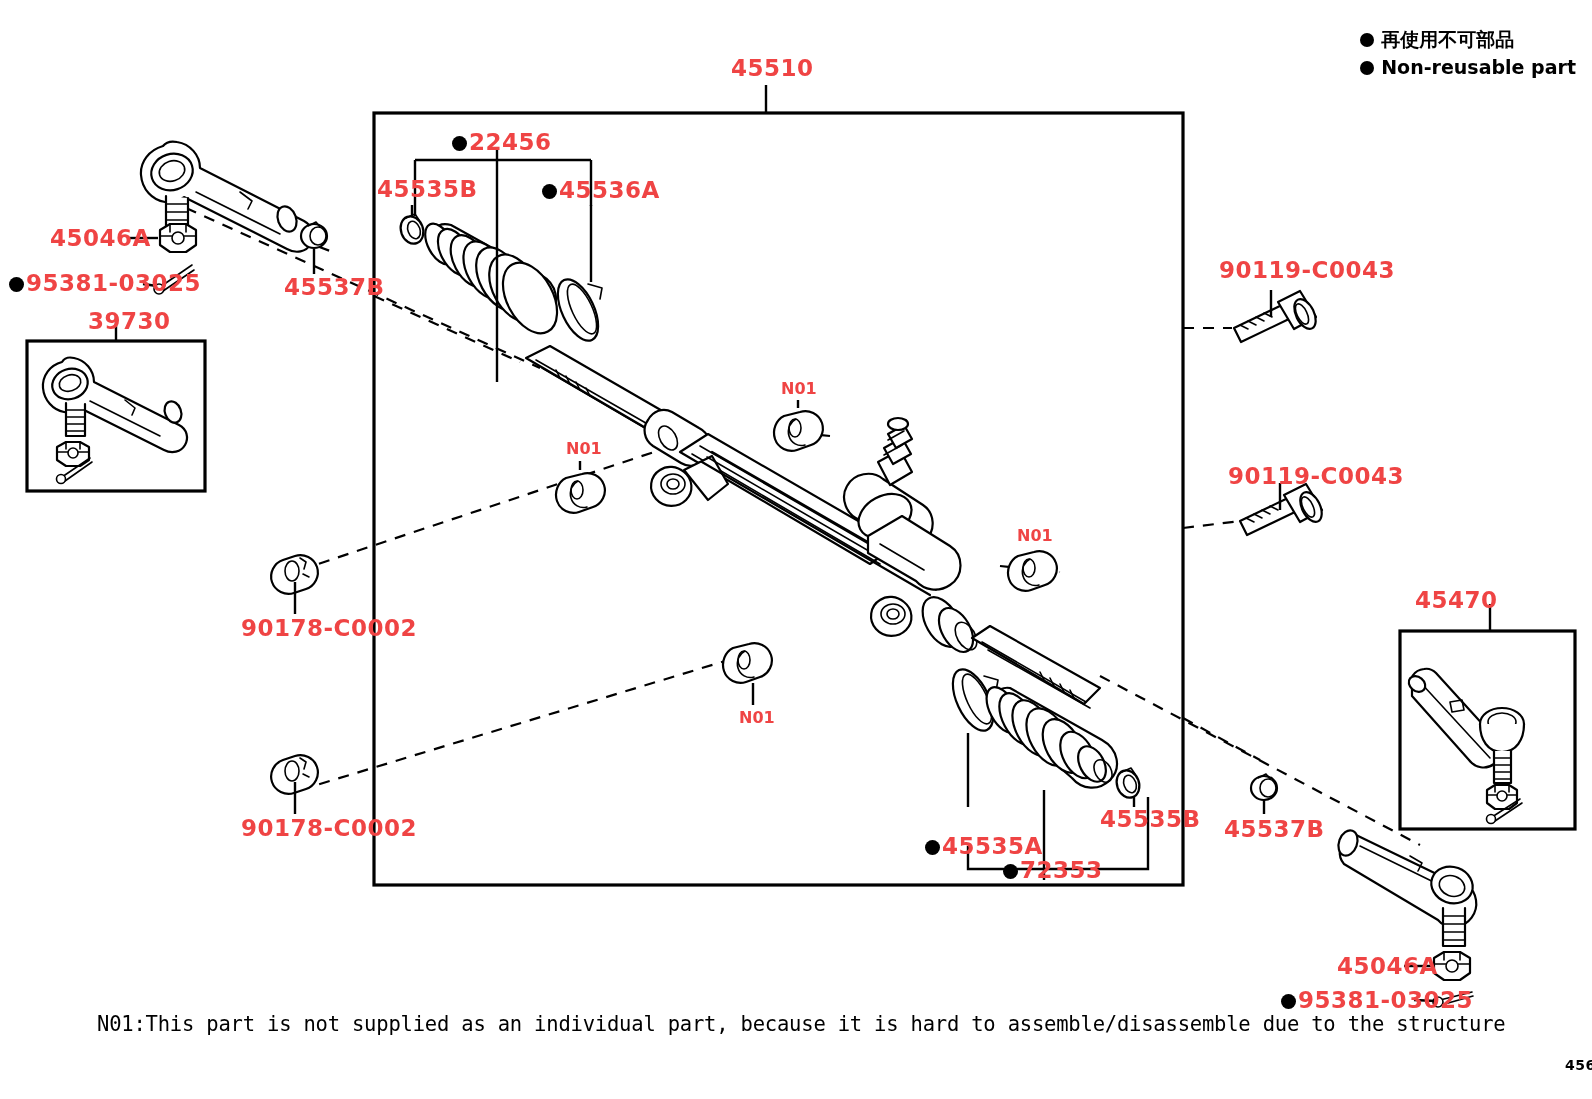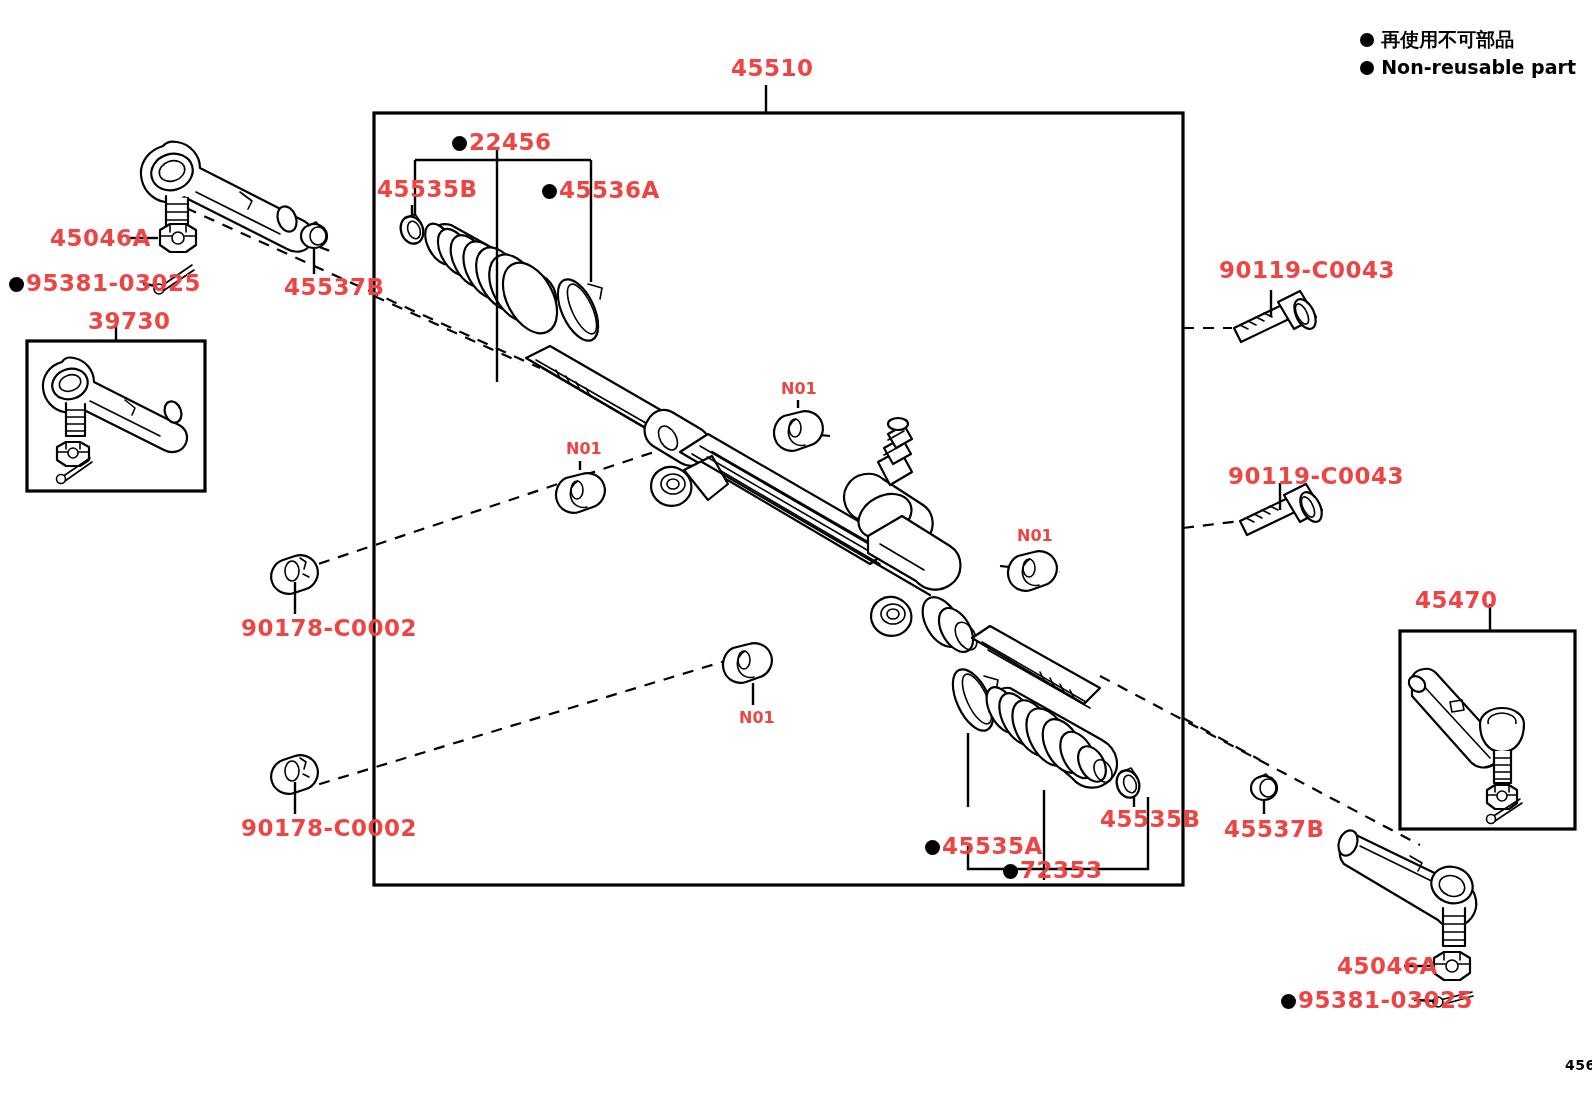--- a/index.html
+++ b/index.html
@@ -482,15 +482,16 @@
   <div class="lbl" style="left:1003px; top:859px;"><span class="dot"></span><span>72353</span></div>
 
   <div class="lbl" style="left:1415px; top:589px;">45470</div>
 
   <div class="lbl" style="left:1224px; top:818px;">45537B</div>
 
   <div class="lbl" style="left:1337px; top:955px;">45046A</div>
 
   <div class="lbl" style="left:1281px; top:989px;"><span class="dot"></span><span>95381-03025</span></div>
 
+  <div class="footnote">N01:This part is not supplied as an individual part, because it is hard to assemble/disassemble due to the structure</div>
   <div class="diagcode">456002C</div>
 
 </div>
 
 </body></html>

